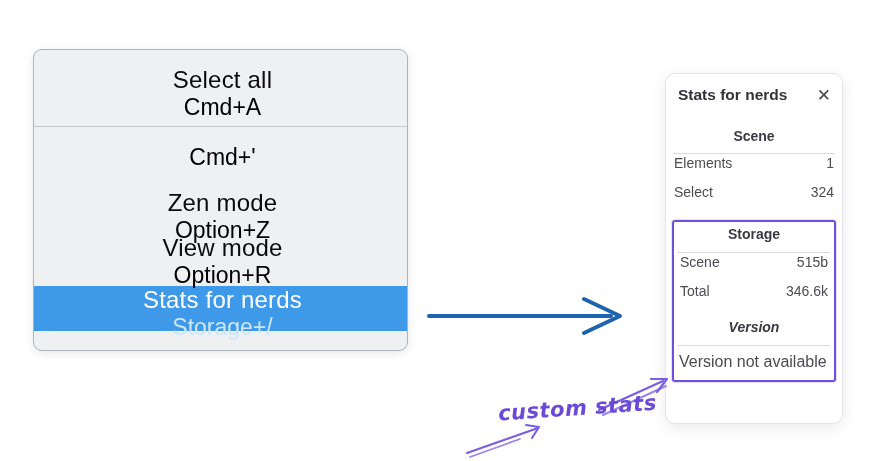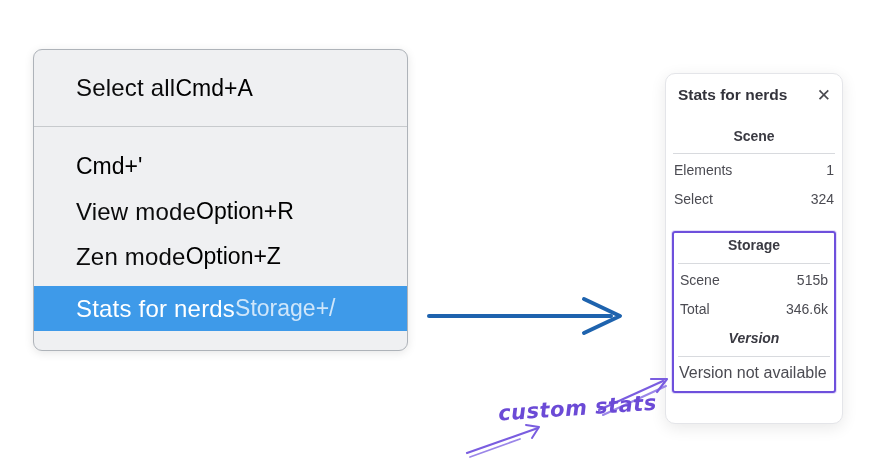--- a/index.html
+++ b/index.html
@@ -13,21 +13,21 @@
     border: 1.5px solid #aeb3b9;
     border-radius: 9px;
     box-shadow: 0 2px 10px rgba(0,0,0,0.10);
     overflow: hidden;
   }
   .menu-section-top { height: 76px; display: flex; align-items: center; }
   .menu-divider { height: 0; border-top: 1.5px solid #c7cacd; }
   .menu-section-bottom { padding-top: 17px; }
   .menu-item {
     height: 45px; display: flex; align-items: center; justify-content: flex-start;
-    padding: 0 38px 0 42px; width: 100%;
+    padding: 0 38px 0 42px; width: 100%; flex-direction: column;
   }
   .menu-item .label { font-size: 24px; color: #0b0b0c; letter-spacing: 0.2px; }
   .menu-item .shortcut { font-size: 23px; color: #000000; }
   .menu-item.highlighted {
     background: #3e9ae9; height: 45px; margin-top: 7px;
   }
   .menu-item.highlighted .label { color: #ffffff; }
   .menu-item.highlighted .shortcut { color: #cfe6fa; }
 
   
@@ -42,28 +42,28 @@
   }
   .stats-header { display: flex; align-items: center; justify-content: space-between; padding: 0 5px 0 6px; }
   .stats-title { font-size: 15.5px; font-weight: bold; color: #33333b; }
   .stats-close {
     font-size: 17px; color: #4a4a50; line-height: 17px; cursor: pointer;
     background: none; border: none; font-family: "DejaVu Sans", sans-serif; font-weight: 300;
   }
   .section-heading { text-align: center; font-size: 14px; font-weight: bold; color: #3a3a42; line-height: 20px; }
   .rule { border: none; border-top: 1px solid #d8dade; margin: 7px 1px 0 1px; }
   .stat-row {
-    height: 29px; display: flex; align-items: center; justify-content: space-between;
+    height: 29px; display: flex; align-items: flex-start; justify-content: space-between;
     padding: 0 2px; font-size: 14px; color: #4b4b52;
   }
   .scene-section { margin-top: 22px; }
   .scene-section .rows { margin-top: 1px; }
 
   .purple-box {
-    margin-top: 18px; height: 162px;
+    margin-top: 7px; height: 162px;
     border: 2px solid #6e50dc; border-radius: 3px;
     padding: 2px 4px 0 4px;
     box-shadow: 0 0 0 1px rgba(110,80,220,0.18);
   }
   .purple-box .rule { margin: 8px 0 1px 0; }
   .version-message { font-size: 16px; color: #4b4b52; text-align: left; padding: 5px 1px 0 1px; line-height: 20px; }
   .version-heading { margin-top: 5px; font-style: italic; }
 
   
   .annotation-layer { position: absolute; left: 0; top: 0; width: 873px; height: 461px; pointer-events: none; }
@@ -83,26 +83,26 @@
       <span class="label">Select all</span>
       <span class="shortcut">Cmd+A</span>
     </div>
   </div>
   <div class="menu-divider"></div>
   <div class="menu-section-bottom">
     <div class="menu-item">
       <span class="shortcut">Cmd+'</span>
     </div>
     <div class="menu-item">
+      <span class="label">Zen mode</span>
+      <span class="shortcut">Option+Z</span>
+    </div>
+    <div class="menu-item">
       <span class="label">View mode</span>
       <span class="shortcut">Option+R</span>
-    </div>
-    <div class="menu-item">
-      <span class="label">Zen mode</span>
-      <span class="shortcut">Option+Z</span>
     </div>
     <div class="menu-item highlighted">
       <span class="label">Stats for nerds</span>
       <span class="shortcut">Storage+/</span>
     </div>
   </div>
 </div>
 
 <div class="stats-panel">
   <div class="stats-header">

